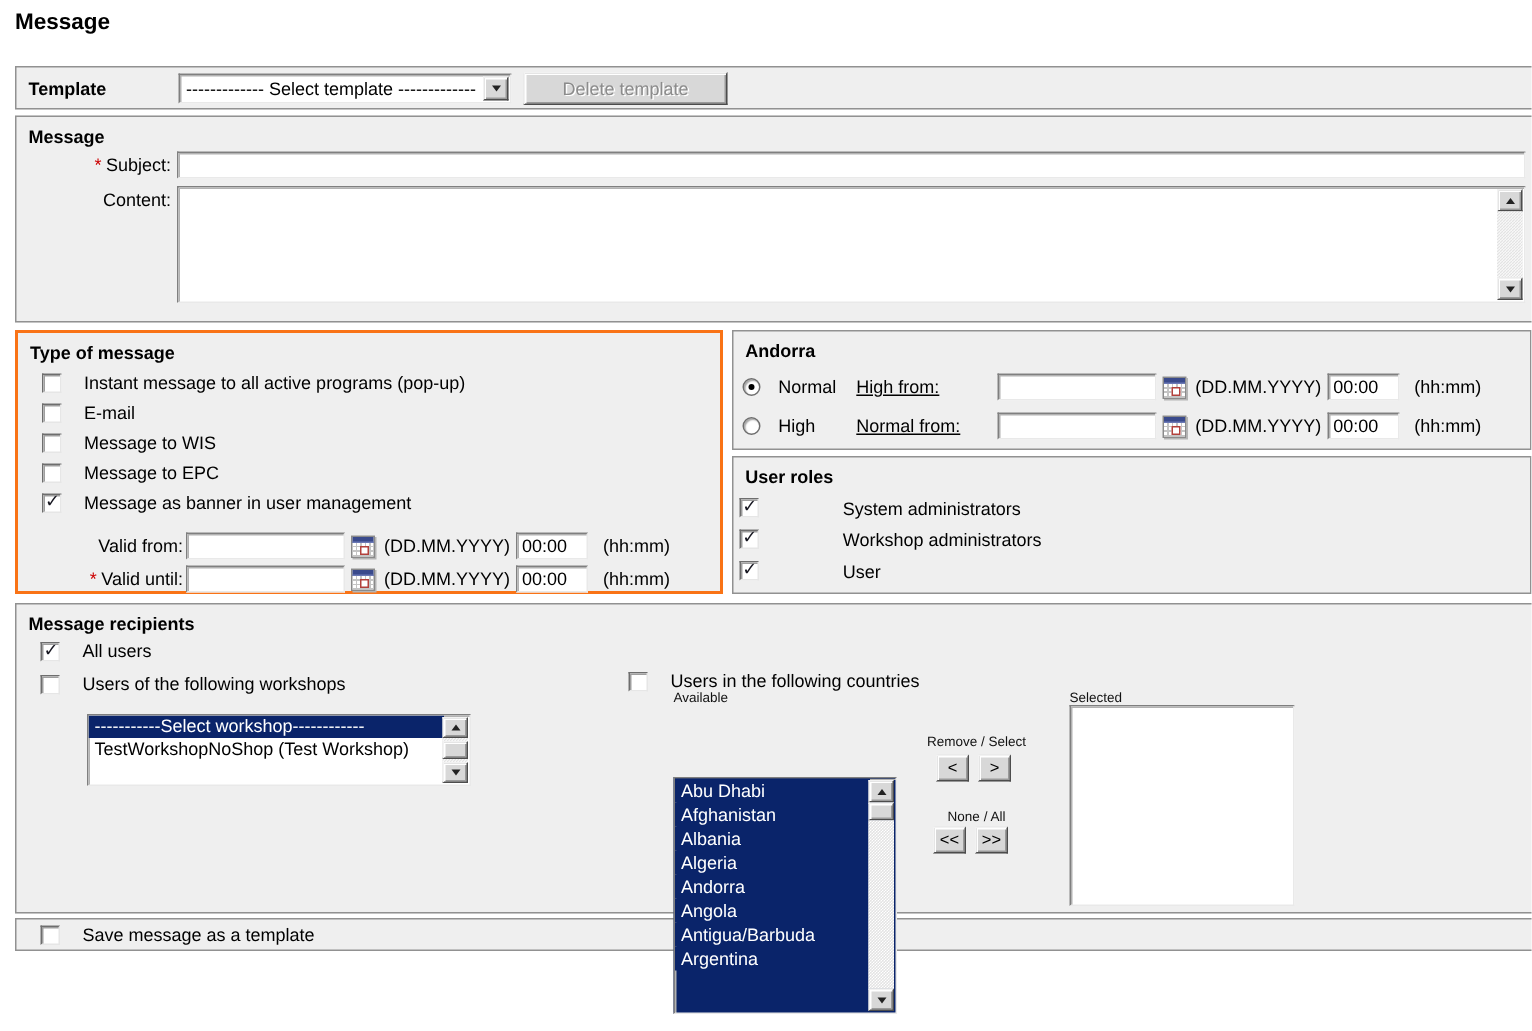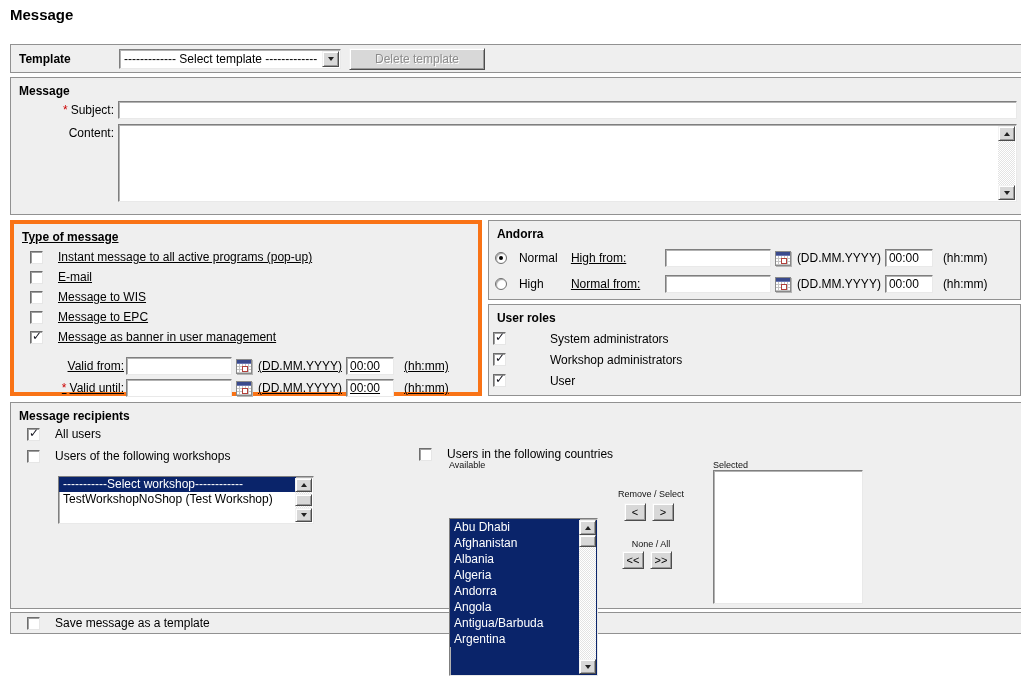--- a/index.html
+++ b/index.html
@@ -66,38 +66,38 @@
   .select .dd-btn{position:absolute;right:1px;top:1px;bottom:1px;width:17px;}
   
   .message-box{height:138px;margin-bottom:5px;}
   .msg-row{display:flex;align-items:flex-start;margin-bottom:5px;}
   .msg-lbl{width:103px;text-align:right;padding-top:2px;flex:0 0 103px;}
   .subject-input{width:899px;height:18px;margin-left:4px;}
   .fake-textarea{width:899px;height:78px;margin-left:4px;position:relative;}
   .fake-textarea .vscroll{position:absolute;right:1px;top:1px;bottom:1px;}
   
   .two-col{display:flex;margin-left:10px;margin-bottom:6px;gap:6px;}
-  .type-box{width:477px;height:176px;box-sizing:border-box;background:#efefef;border:4px solid #f97316;text-decoration:underline;}
+  .type-box{width:477px;height:176px;box-sizing:border-box;background:#efefef;border:2px solid #f97316;}
   .right-col{display:flex;flex-direction:column;width:539px;}
   .priority-box{width:100%;height:80px;box-sizing:border-box;background:#efefef;border:1px solid #919191;margin-bottom:4px;}
   .roles-box{width:100%;height:92px;box-sizing:border-box;background:#efefef;border:1px solid #919191;}
   .cb-row{height:20px;display:flex;align-items:center;padding-left:16px;}
   .cb-row .cb-label{margin-left:15px;white-space:nowrap;}
   .valid-row{display:flex;align-items:center;height:22px;padding-left:14px;}
   .valid-lbl{width:96px;text-align:right;white-space:nowrap;}
   .date-input{width:106px;height:18px;margin-left:2px;}
   .fmt{margin:0 4px 0 6px;white-space:nowrap;}
   .time-input{width:48px;height:18px;}
   .fmt2{margin-left:10px;white-space:nowrap;}
   .req{color:#cc0000;margin-right:3px;}
   .prio-row{display:flex;align-items:center;height:24px;padding-left:6px;margin-top:2px;}
   .prio-radio-lbl{margin-left:12px;width:52px;}
   .prio-from-lbl{width:92px;white-space:nowrap;text-decoration:underline;}
   .roles-row{height:21px;display:flex;align-items:center;padding-left:4px;}
-  .roles-row .cb-label{margin-left:44px;}
+  .roles-row .cb-label{margin-left:56px;}
   
   .recipients-box{position:relative;height:207px;margin-bottom:3px;}
   .abs{position:absolute;}
   .tiny-lbl{font-size:9px;color:#111;}
   .listbox{position:relative;box-sizing:border-box;}
   .lb-item{height:15px;line-height:15px;padding-left:4px;white-space:nowrap;overflow:hidden;}
   .lb-item.sel{background:#0a246a;color:#fff;}
   .lb-countries{background:#0a246a;}
   .lb-countries .lb-item{color:#fff;height:16px;line-height:16px;}
   .listbox .vscroll{position:absolute;right:1px;top:1px;bottom:1px;}

